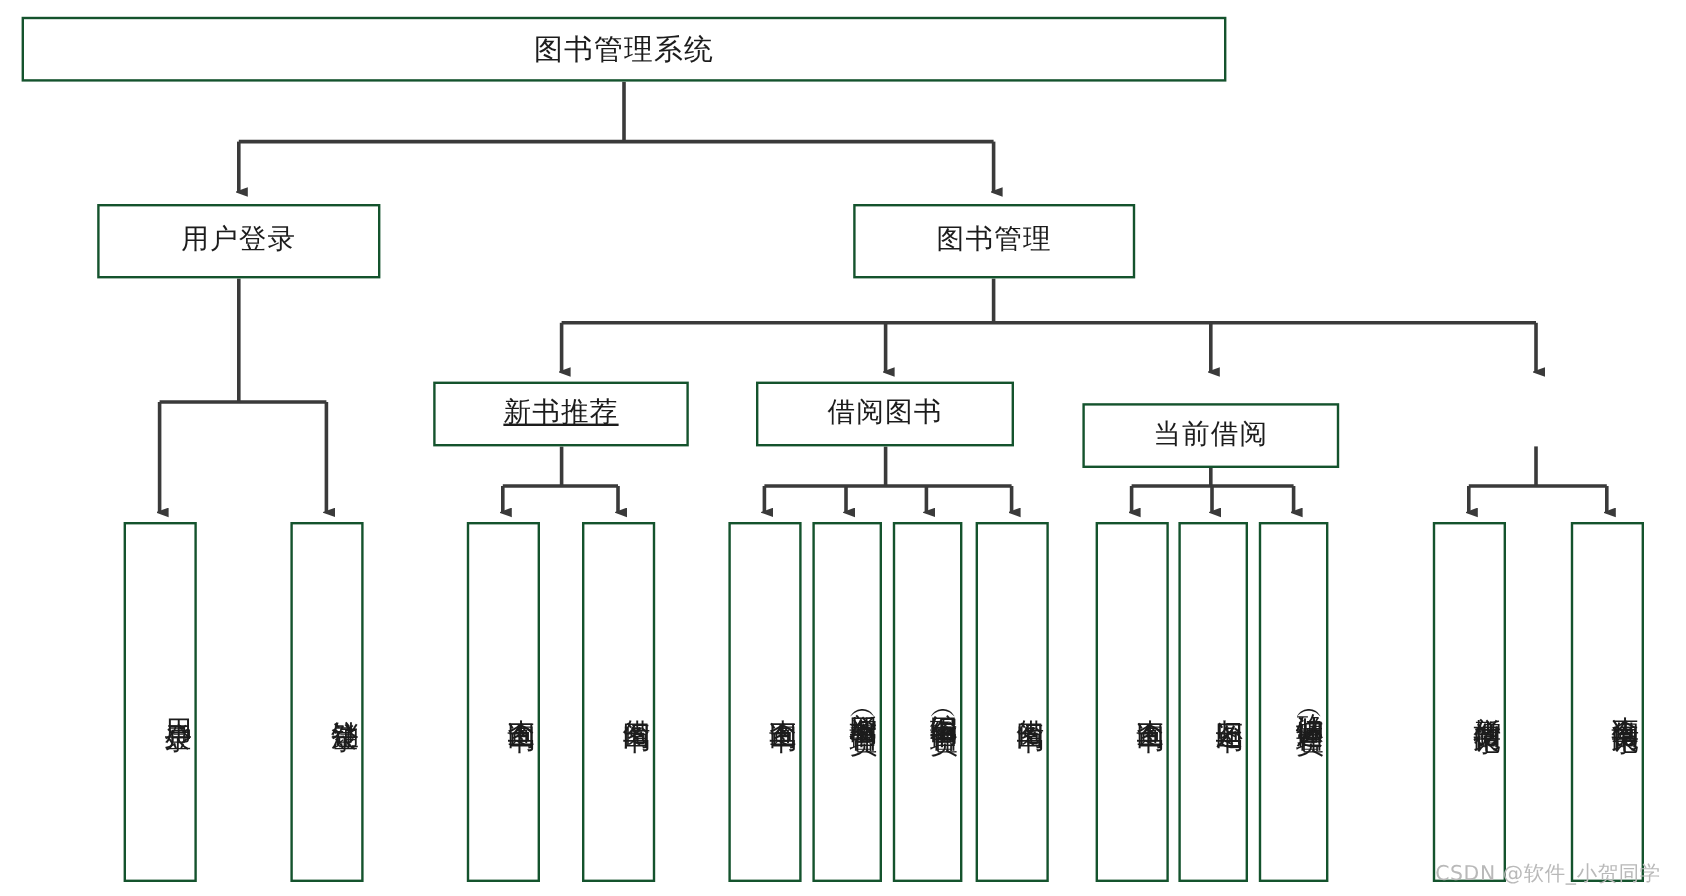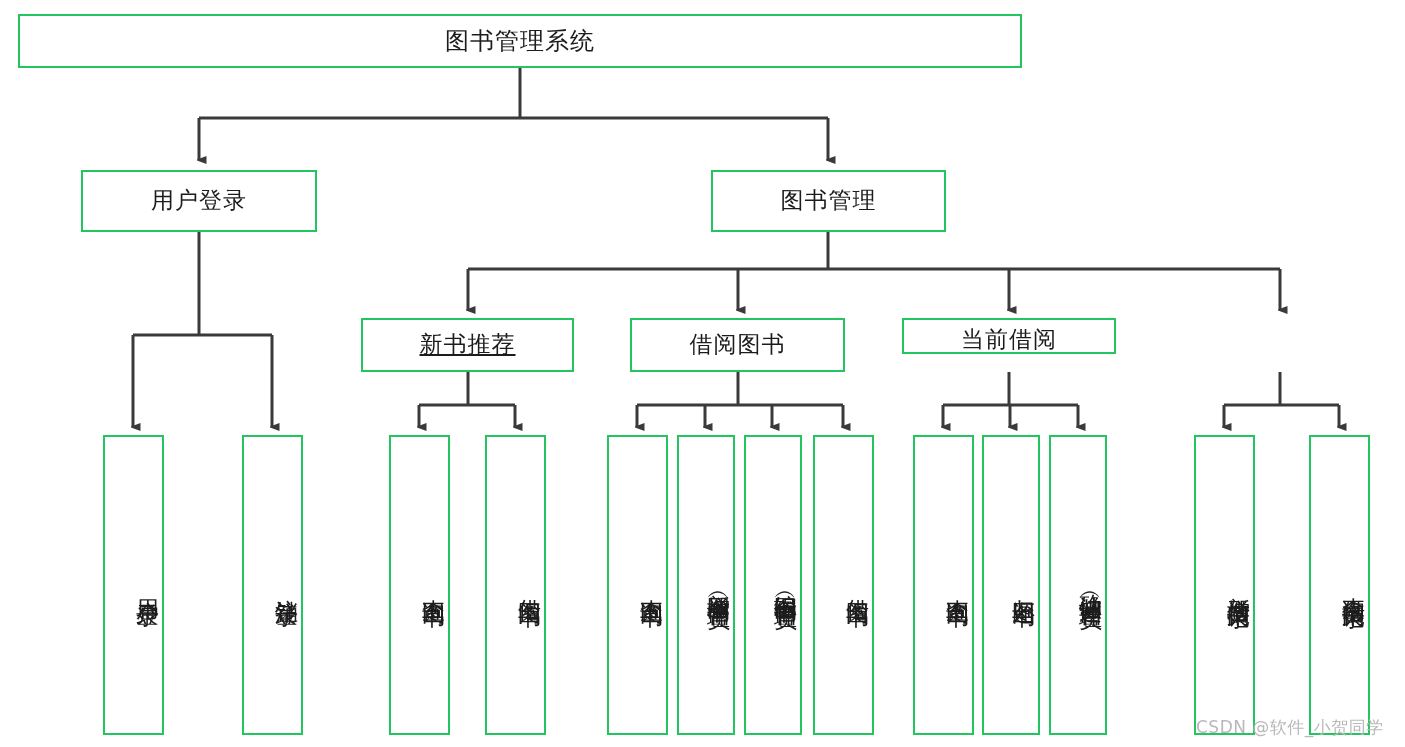--- a/index.html
+++ b/index.html
@@ -23,21 +23,21 @@
     left: 0;
     top: 0;
     width: 1405px;
     height: 747px;
     pointer-events: none;
   }
   .node {
     position: absolute;
     box-sizing: border-box;
     background: #ffffff;
-    border: 2px solid #22c55e;
+    border: 2px solid #14532d;
     display: flex;
     align-items: center;
     justify-content: center;
     color: #1c1c1c;
     z-index: 2;
   }
   .node.h {
     font-size: 23px;
     line-height: 1.1;
     letter-spacing: 1px;
@@ -139,21 +139,21 @@
   <div class="node h" style="left:711px; top:170px; width:235px; height:62px;justify-content:center;">
     <span>图书管理</span>
   </div>
 
   <div class="node h" style="left:361px; top:318px; width:213px; height:54px;text-decoration:underline;">
     <span>新书推荐</span>
   </div>
   <div class="node h" style="left:630px; top:318px; width:215px; height:54px;">
     <span>借阅图书</span>
   </div>
-  <div class="node h" style="left:902px; top:318px; width:214px; height:36px;align-items:flex-end;">
+  <div class="node h" style="left:902px; top:336px; width:214px; height:54px;">
     <span>当前借阅</span>
   </div>
 
   <div class="node v" style="left:103px; top:435px; width:61px; height:300px;">
     <span class="vtext">用户登录</span>
   </div>
   <div class="node v" style="left:242px; top:435px; width:61px; height:300px;">
     <span class="vtext">注销登录</span>
   </div>
 

